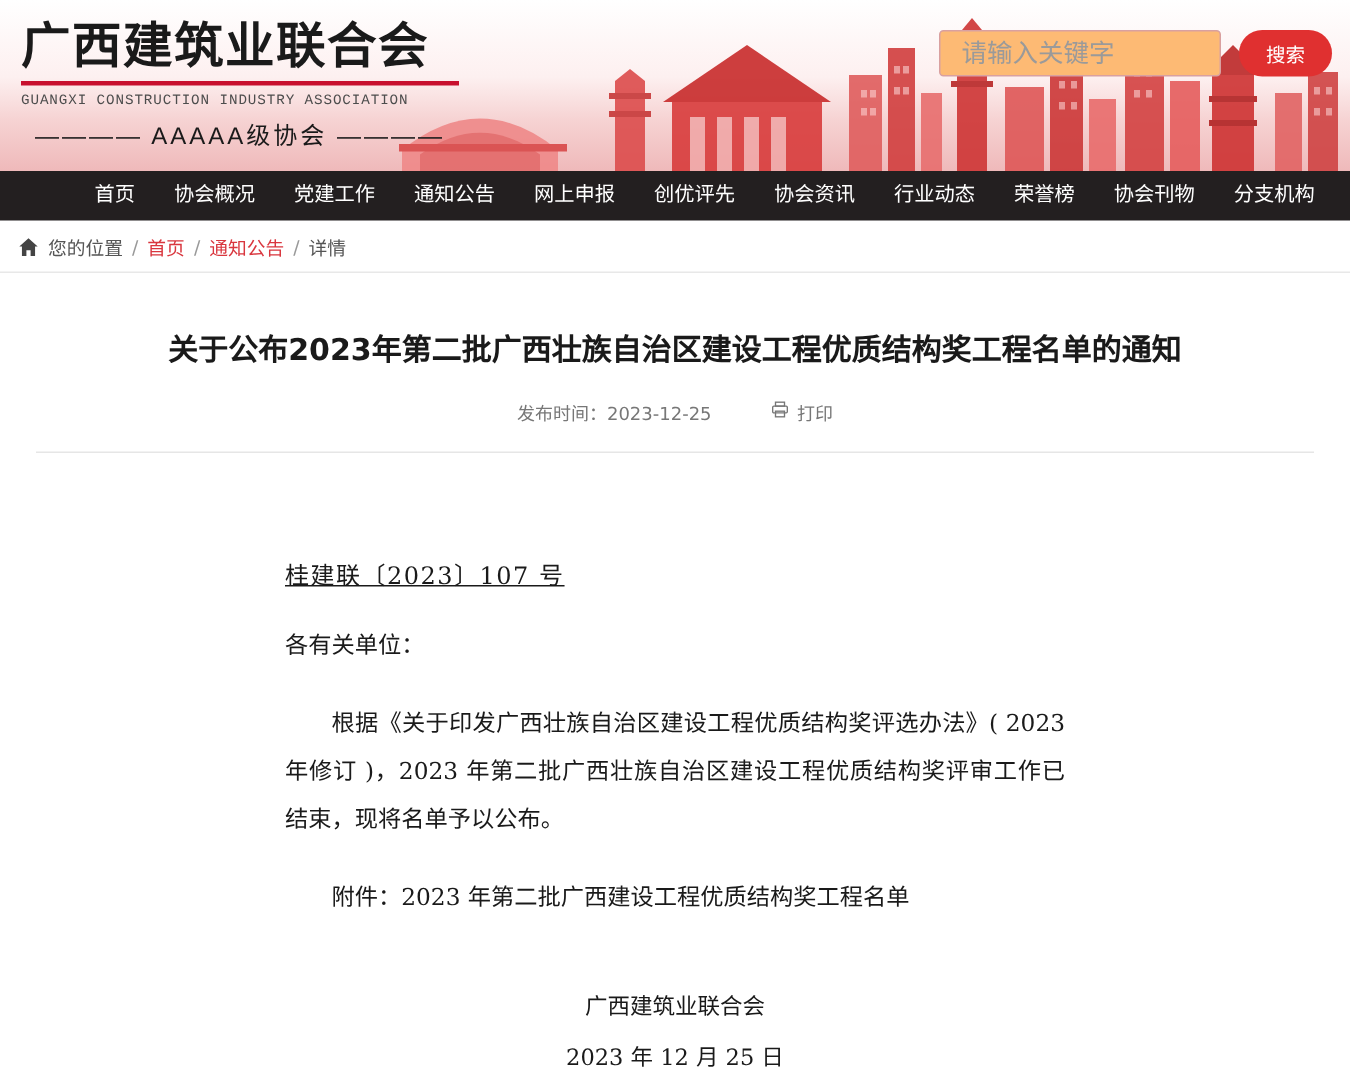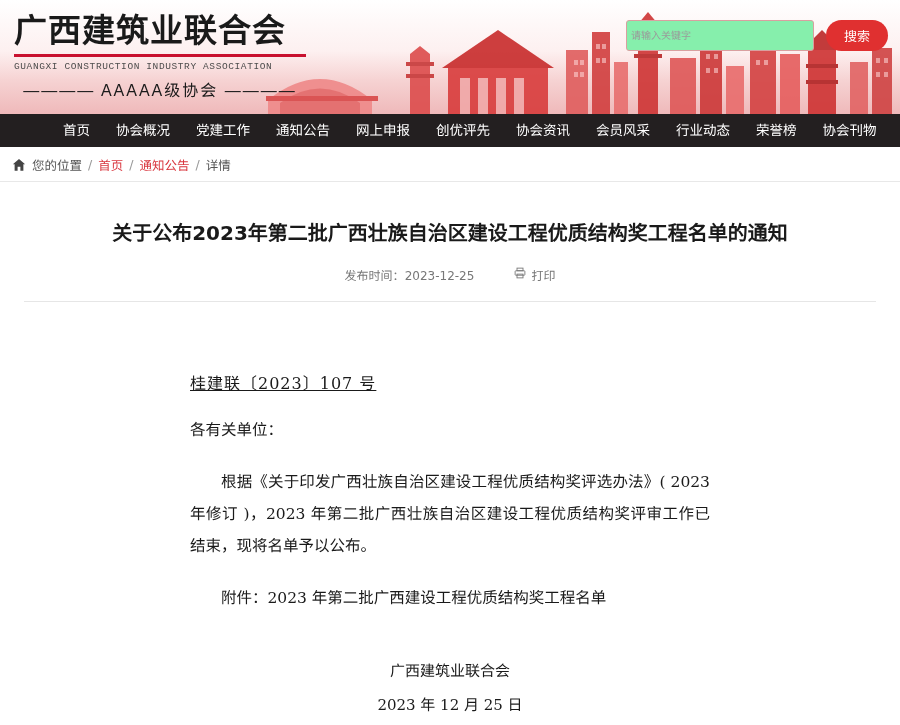--- a/index.html
+++ b/index.html
@@ -80,24 +80,24 @@
     position: absolute;
     top: 20px;
     right: 12px;
     display: flex;
     align-items: center;
   }
   .search-input {
     width: 188px;
     height: 31px;
     border: 1px solid #d9a0a0;
-    background: #86efac;
+    background: #fdba74;
     border-radius: 3px;
-    padding: 0 4px;
-    font-size: 10px;
+    padding: 0 14px;
+    font-size: 17px;
     color: #333;
     outline: none;
     font-family: "Liberation Sans", sans-serif;
   }
   .search-input::placeholder { color: #9a9a9a; }
   .search-btn {
     margin-left: 12px;
     width: 62px;
     height: 31px;
     border: none;
@@ -303,21 +303,20 @@
 </div>
 
 <div class="nav">
   <div class="nav-item">首页</div>
   <div class="nav-item">协会概况</div>
   <div class="nav-item">党建工作</div>
   <div class="nav-item">通知公告</div>
   <div class="nav-item">网上申报</div>
   <div class="nav-item">创优评先</div>
   <div class="nav-item">协会资讯</div>
-  <div class="nav-item">会员风采</div>
   <div class="nav-item">行业动态</div>
   <div class="nav-item">荣誉榜</div>
   <div class="nav-item">协会刊物</div>
   <div class="nav-item">分支机构</div>
 
 </div>
 
 <div class="breadcrumb">
   <span class="home-icon">
     <svg width="14" height="14" viewBox="0 0 16 16">

